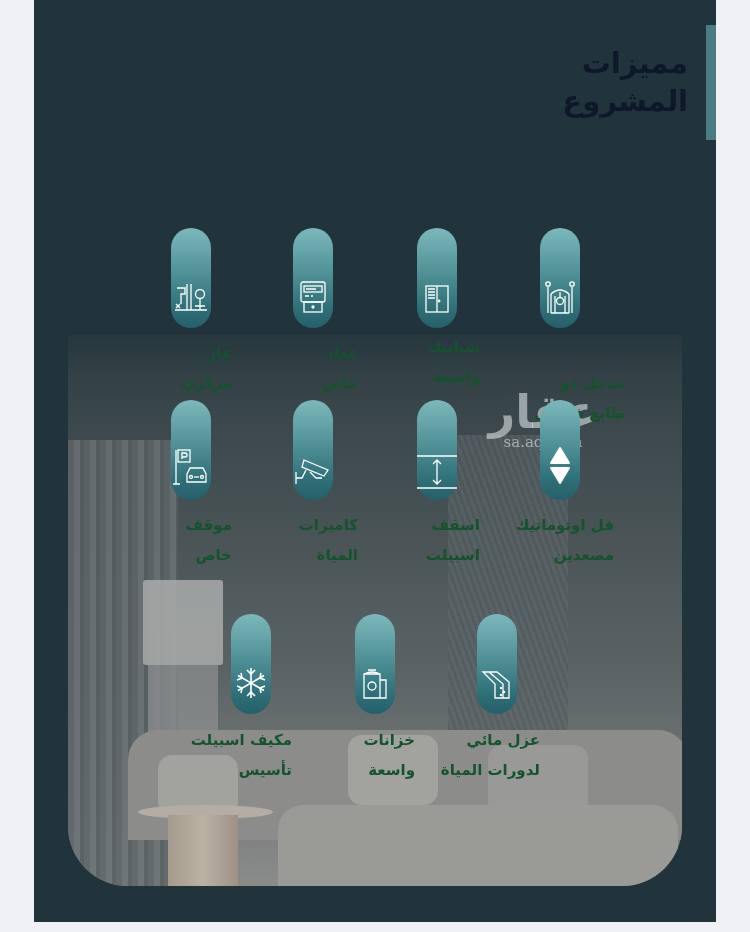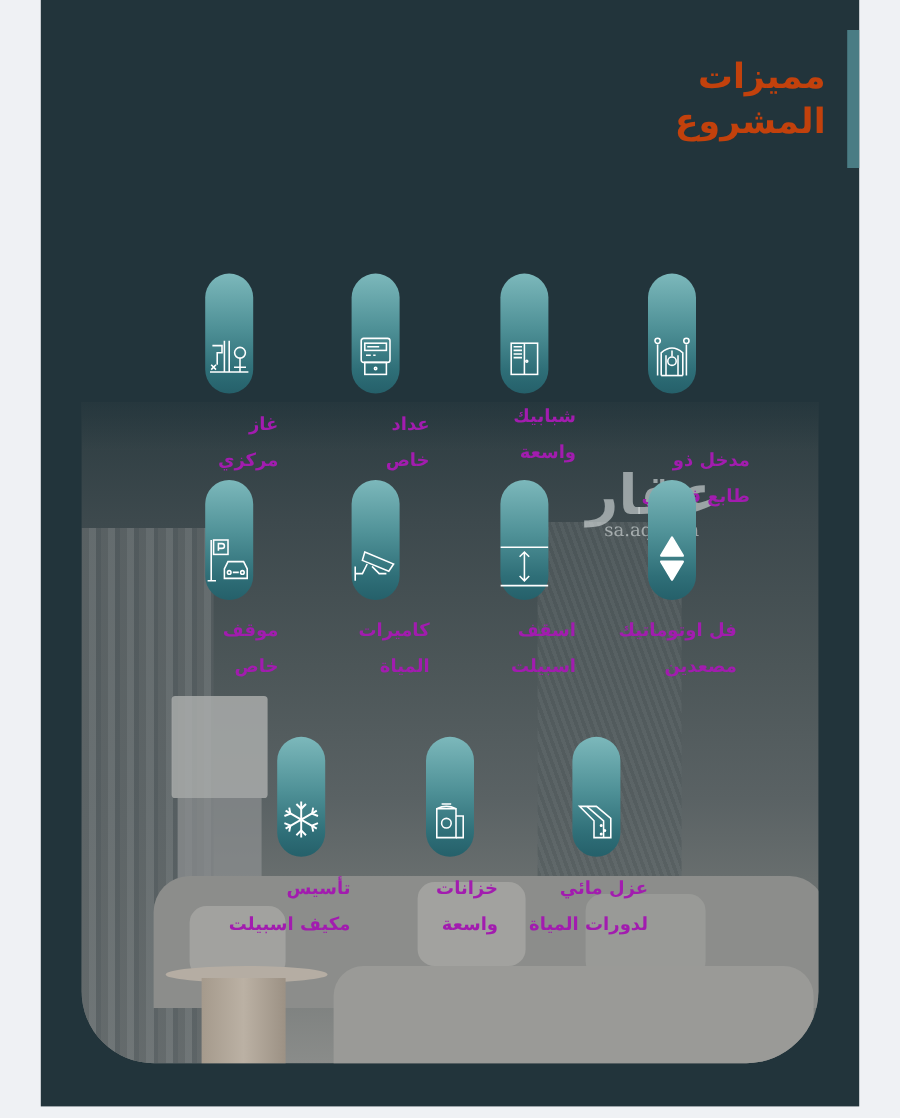--- a/index.html
+++ b/index.html
@@ -10,21 +10,21 @@
     .panel {
       position:absolute; left:34px; top:0; width:682px; height:922px;
       background:#22343b;
     }
     .accent-bar {
       position:absolute; left:706px; top:25px; width:10px; height:115px;
       background:#4a7c84;
     }
     .title {
       position:absolute; right:62px; top:44px; text-align:right; direction:rtl;
-      color:#c2410c; font-weight:bold; font-size:29px; line-height:38px;
+      color:#0f172a; font-weight:bold; font-size:29px; line-height:38px;
     }
     .photo {
       position:absolute; left:68px; top:335px; width:614px; height:551px;
       border-radius:0 0 60px 60px; overflow:hidden;
       background:linear-gradient(180deg,#2c3c41 0%,#3d494d 18%,#4c5658 40%,#5a6264 60%,#6f7473 78%,#8a8c8a 100%);
     }
     .photo .ceiling { position:absolute; left:0; top:0; width:100%; height:40px;
       background:linear-gradient(180deg,rgba(34,52,59,0.6),rgba(60,72,76,0.1)); }
     .photo .curtain {
       position:absolute; left:0; top:105px; width:110px; height:446px;
@@ -61,21 +61,21 @@
       position:absolute; left:100px; top:480px; width:70px; height:80px;
       background:linear-gradient(90deg,#a59a8c,#bbb1a4,#9c9184);
     }
     .pill {
       position:absolute; width:40px; height:100px; border-radius:20px;
       background:linear-gradient(180deg,#7cb8bb 0%,#4f9197 45%,#2f6f78 80%,#25606a 100%);
       display:flex; align-items:flex-end; justify-content:center;
     }
     .pill svg { margin-bottom:14px; }
     .label {
-      position:absolute; color:#a21caf; font-size:15px; line-height:30px;
+      position:absolute; color:#14532d; font-size:15px; line-height:30px;
       direction:rtl; text-align:right; white-space:nowrap; font-weight:bold;
     }
     .watermark {
       position:absolute; left:488px; top:388px; color:rgba(235,240,240,0.55);
       text-align:center; width:110px;
     }
     .watermark .wm-ar { font-size:46px; line-height:48px; font-weight:bold; direction:rtl; }
     .watermark .wm-url { font-family:"DejaVu Serif", serif; font-size:15px; line-height:16px; margin-top:-2px; }
   </style>
 </head>
@@ -257,16 +257,16 @@
 </div>
 
 <div>
   <div class="pill" style="left:231px;top:614px;">
     <svg width="34" height="34" viewBox="0 0 34 34" fill="none" stroke="#fff" stroke-width="1.6">
       <path d="M17 2v30M4 9.5l26 15M4 24.5l26-15"></path>
       <path d="M13 4l4 4 4-4M13 30l4-4 4 4M3 14l5-2-1-5M31 20l-5 2 1 5M3 20l5 2-1 5M31 14l-5-2 1-5"></path>
     </svg>
   </div>
   <div class="label" style="right:458px;top:725px;">
+    <div>مكيف اسبيلت</div>
     <div>تأسيس</div>
-    <div>مكيف اسبيلت</div>
   </div>
 </div>
 
 </body></html>

